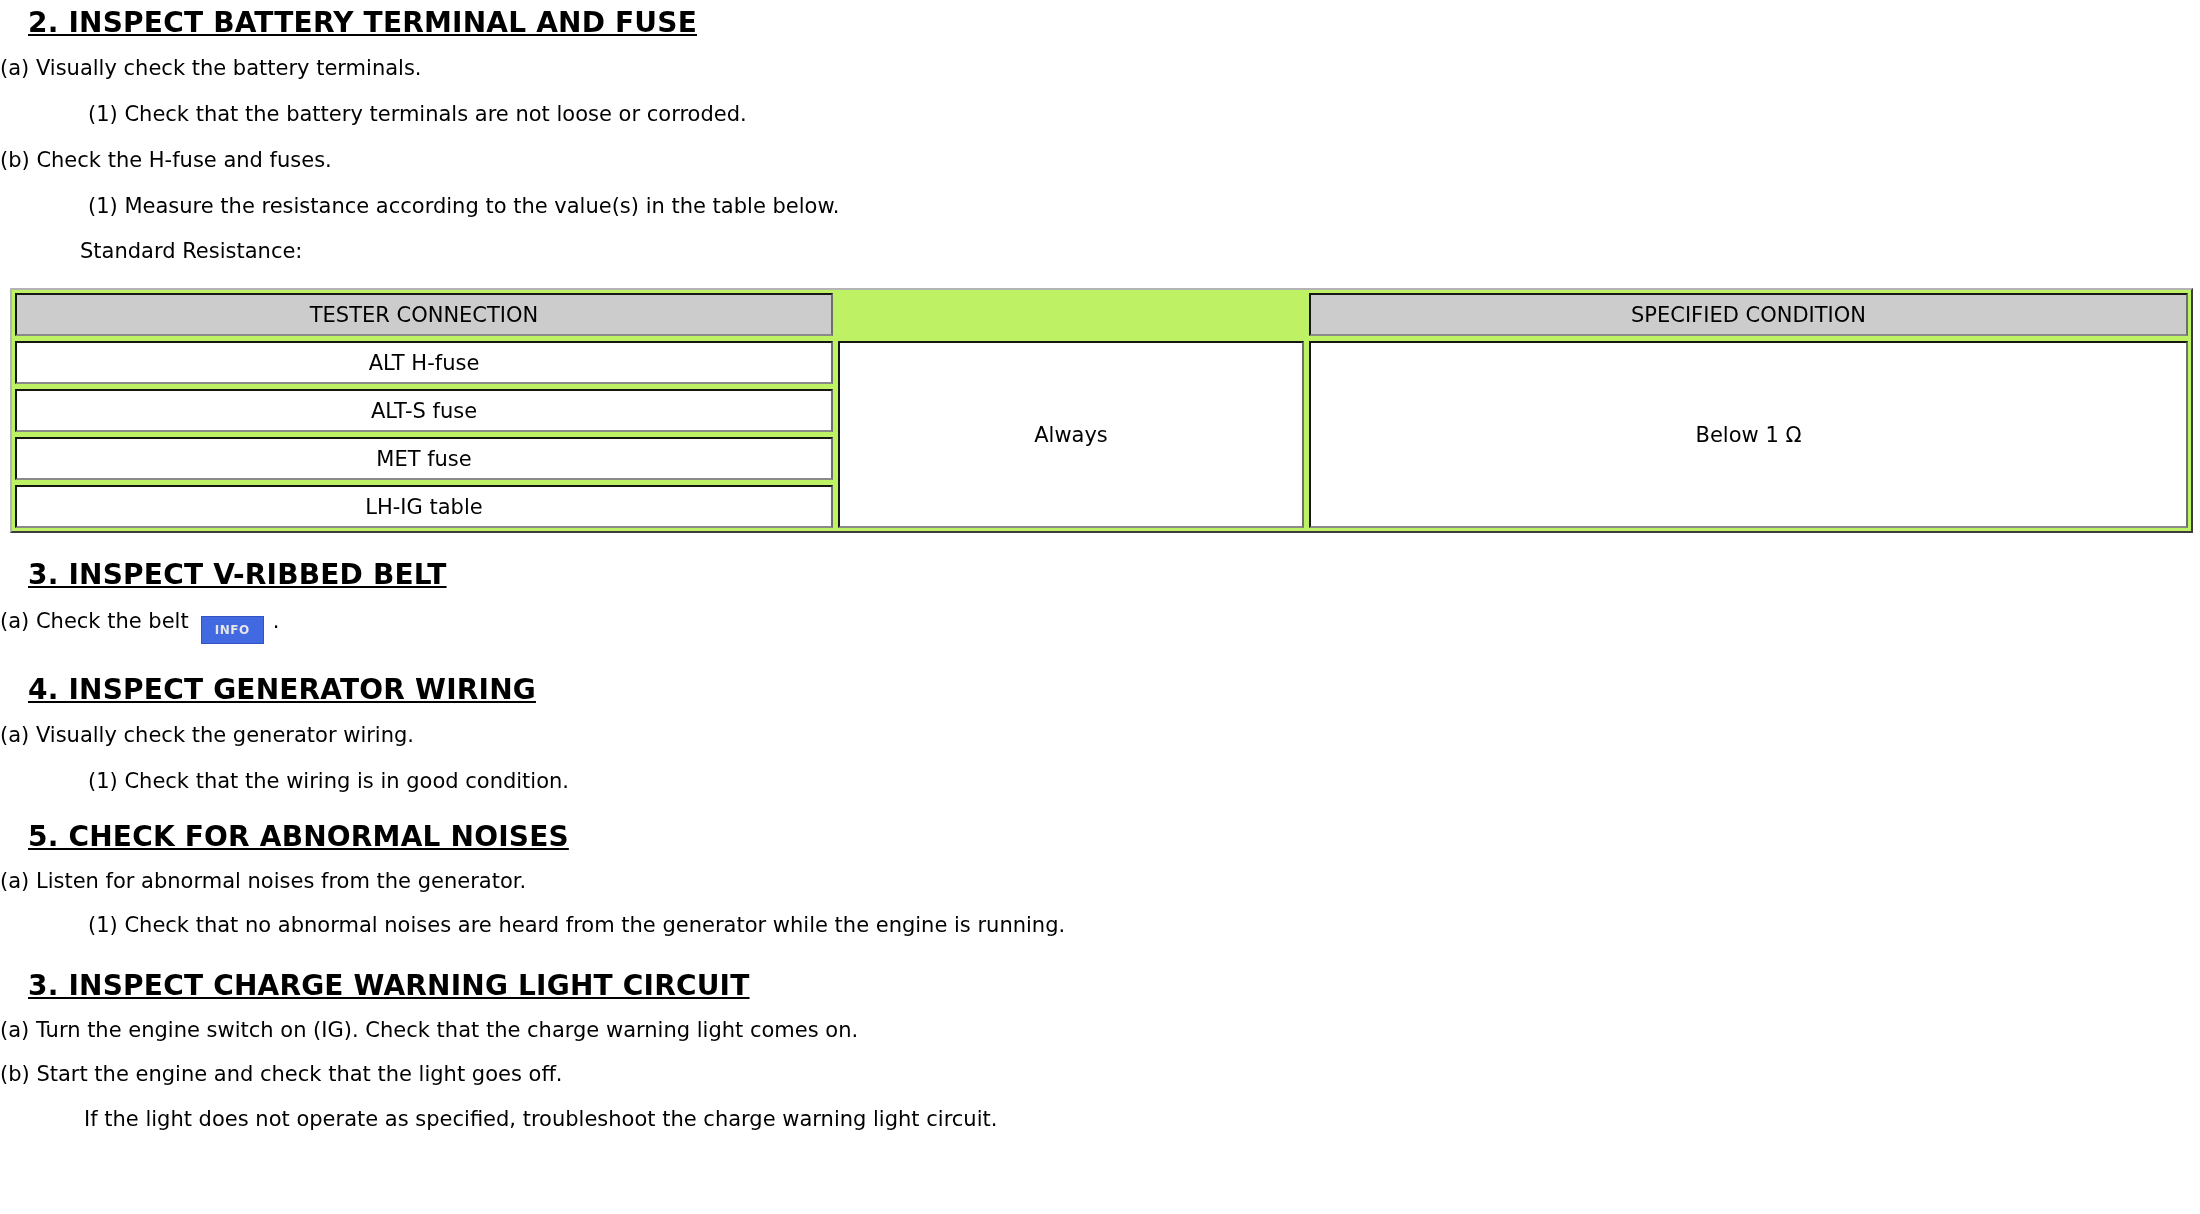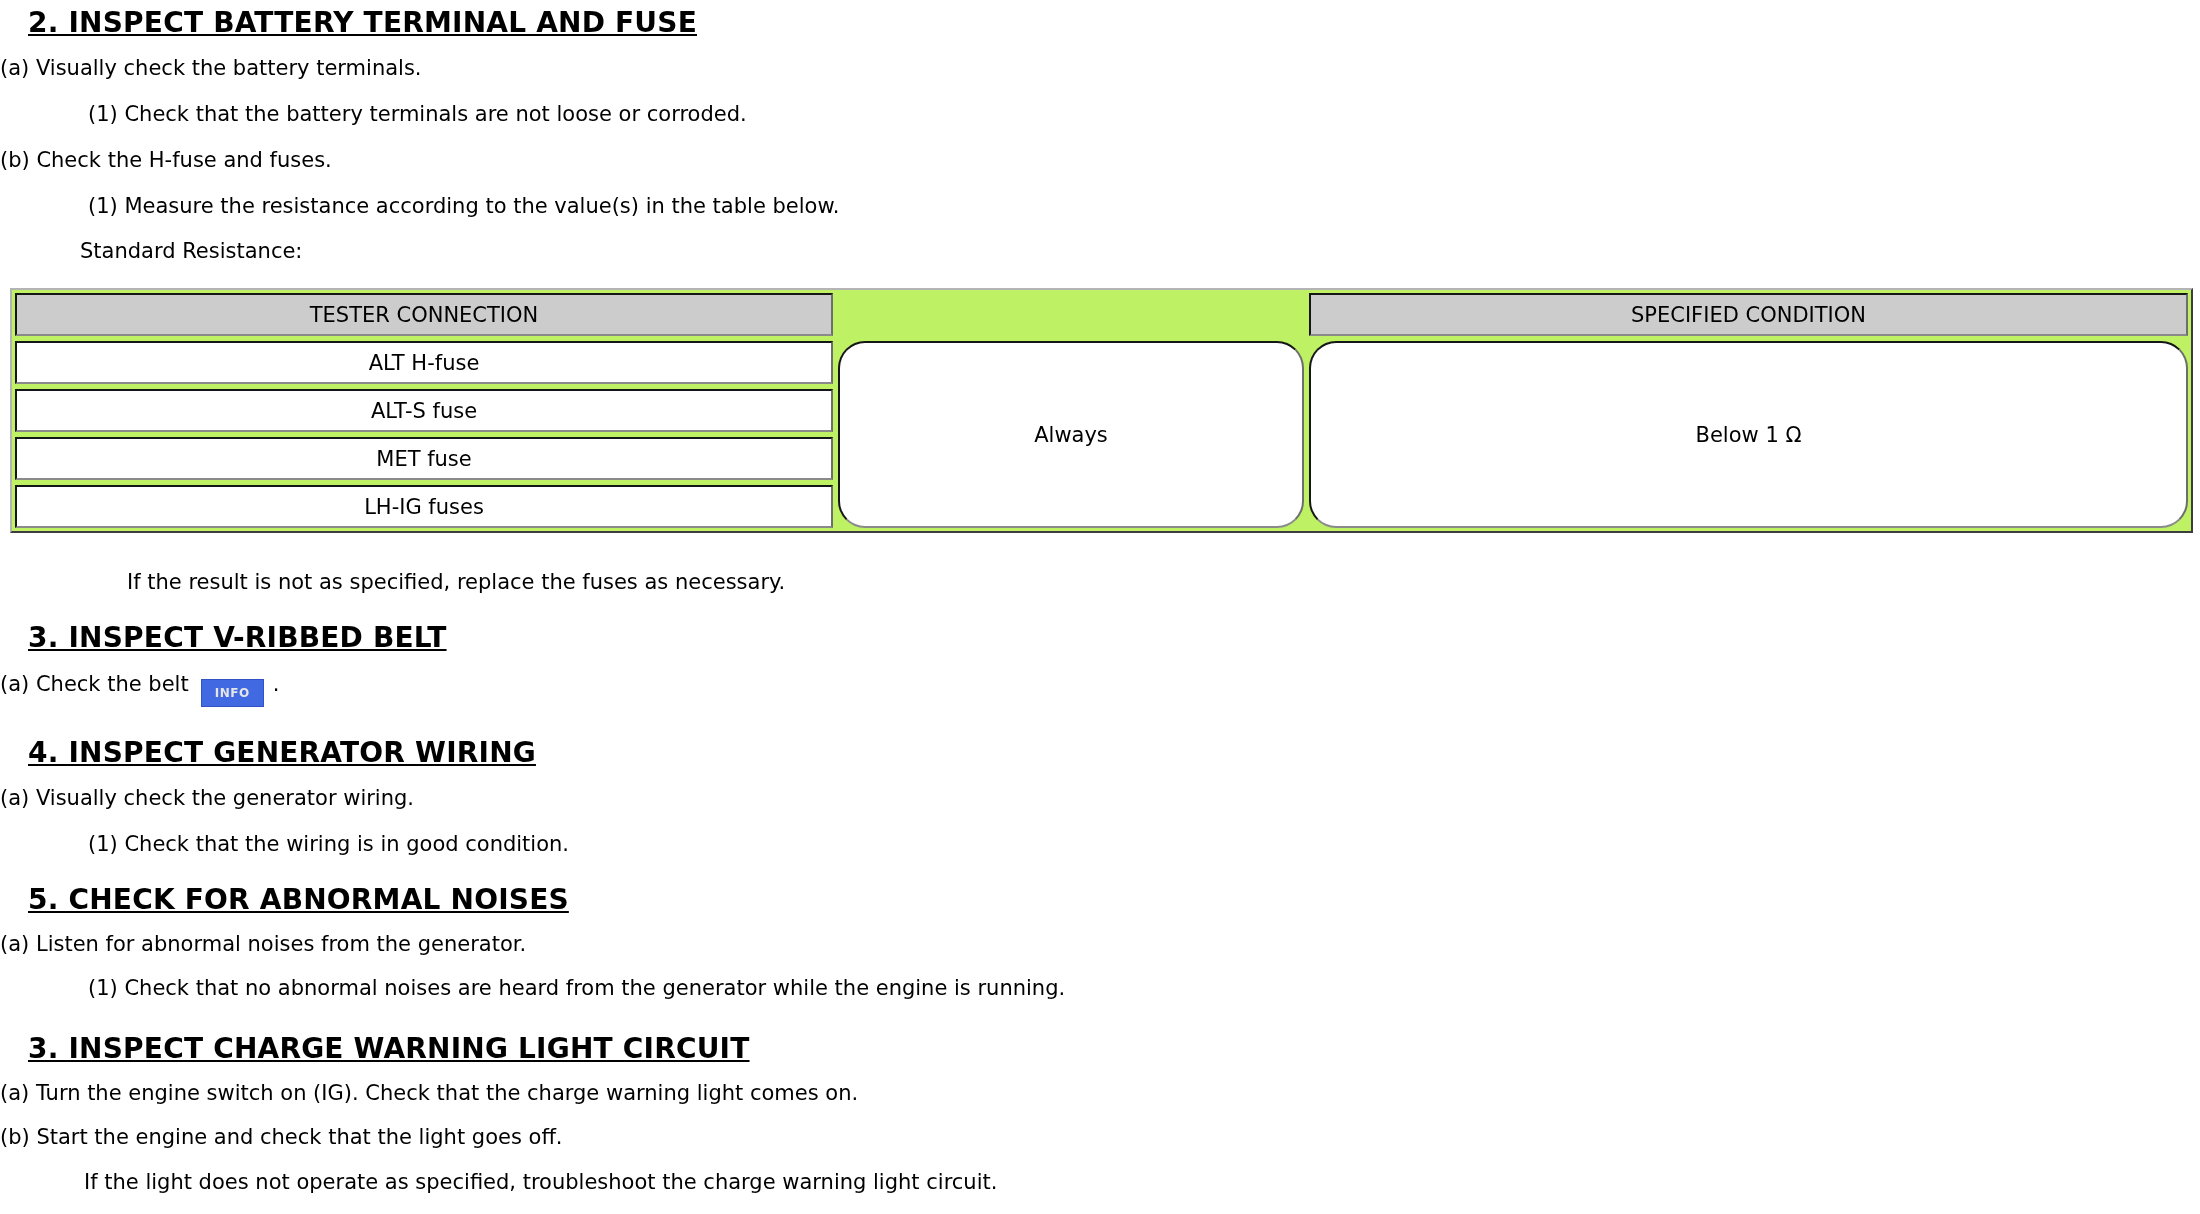--- a/index.html
+++ b/index.html
@@ -60,21 +60,21 @@
   }
   .cell.th { background: #cccccc; }
   .c1 { grid-column: 1; }
   .c2 { grid-column: 2; }
   .c3 { grid-column: 3; }
   .r1 { grid-row: 1; }
   .r2 { grid-row: 2; }
   .r3 { grid-row: 3; }
   .r4 { grid-row: 4; }
   .r5 { grid-row: 5; }
-  .tall { grid-row: 2 / 6; border-radius: 27px; }
+  .tall { grid-row: 2 / 6; }
 
   
   .info-btn {
     display: inline-flex;
     align-items: center;
     justify-content: center;
     width: 61px;
     height: 26px;
     background: #4169e1;
     border: 1px solid #3353c4;
@@ -101,28 +101,27 @@
   <div class="line ind-sr" style="margin-top:17px">Standard Resistance:</div>
 
   <div class="tbl-wrap">
     <div class="tbl-grid">
       <div class="cell th c1 r1">TESTER CONNECTION</div>
       <div class="cell th c3 r1">SPECIFIED CONDITION</div>
 
       <div class="cell c1 r2">ALT H-fuse</div>
       <div class="cell c1 r3">ALT-S fuse</div>
       <div class="cell c1 r4">MET fuse</div>
-      <div class="cell c1 r5">LH-IG fuses</div>
+      <div class="cell c1 r5">LH-IG table</div>
 
       <div class="cell c2 tall">Always</div>
       <div class="cell c3 tall">Below 1 Ω</div>
     </div>
   </div>
 
-  <div class="line ind-n1" style="margin-top:35px">If the result is not as specified, replace the fuses as necessary.</div>
 
   <div class="line h ind-h" style="margin-top:27px">3. INSPECT V-RIBBED BELT</div>
   <div class="line ind-a" style="margin-top:17px">
     <span>(a) Check the belt</span><span class="info-btn">INFO</span><span class="after-btn">.</span>
   </div>
 
   <div class="line h ind-h" style="margin-top:31px">4. INSPECT GENERATOR WIRING</div>
   <div class="line ind-a" style="margin-top:16px">(a) Visually check the generator wiring.</div>
   <div class="line ind-1" style="margin-top:18px">(1) Check that the wiring is in good condition.</div>
 

